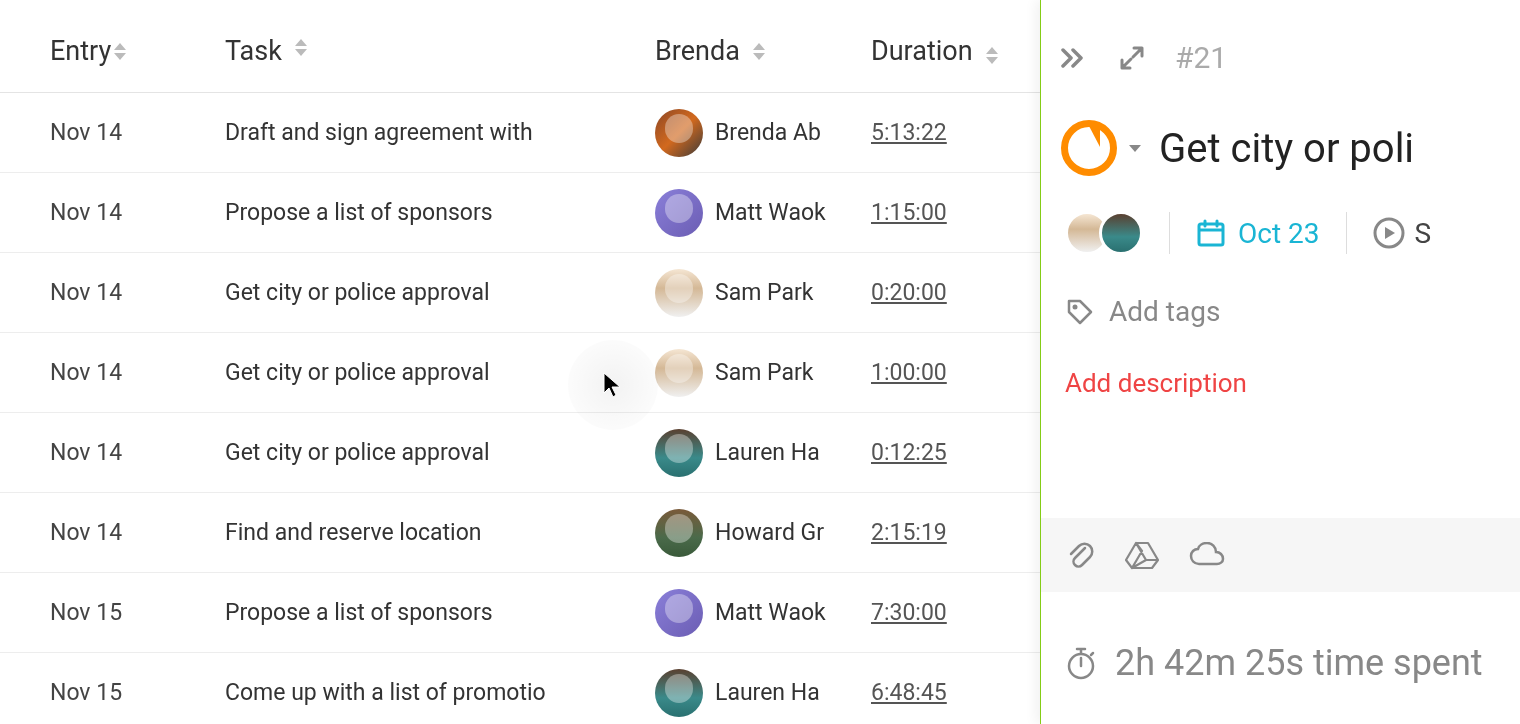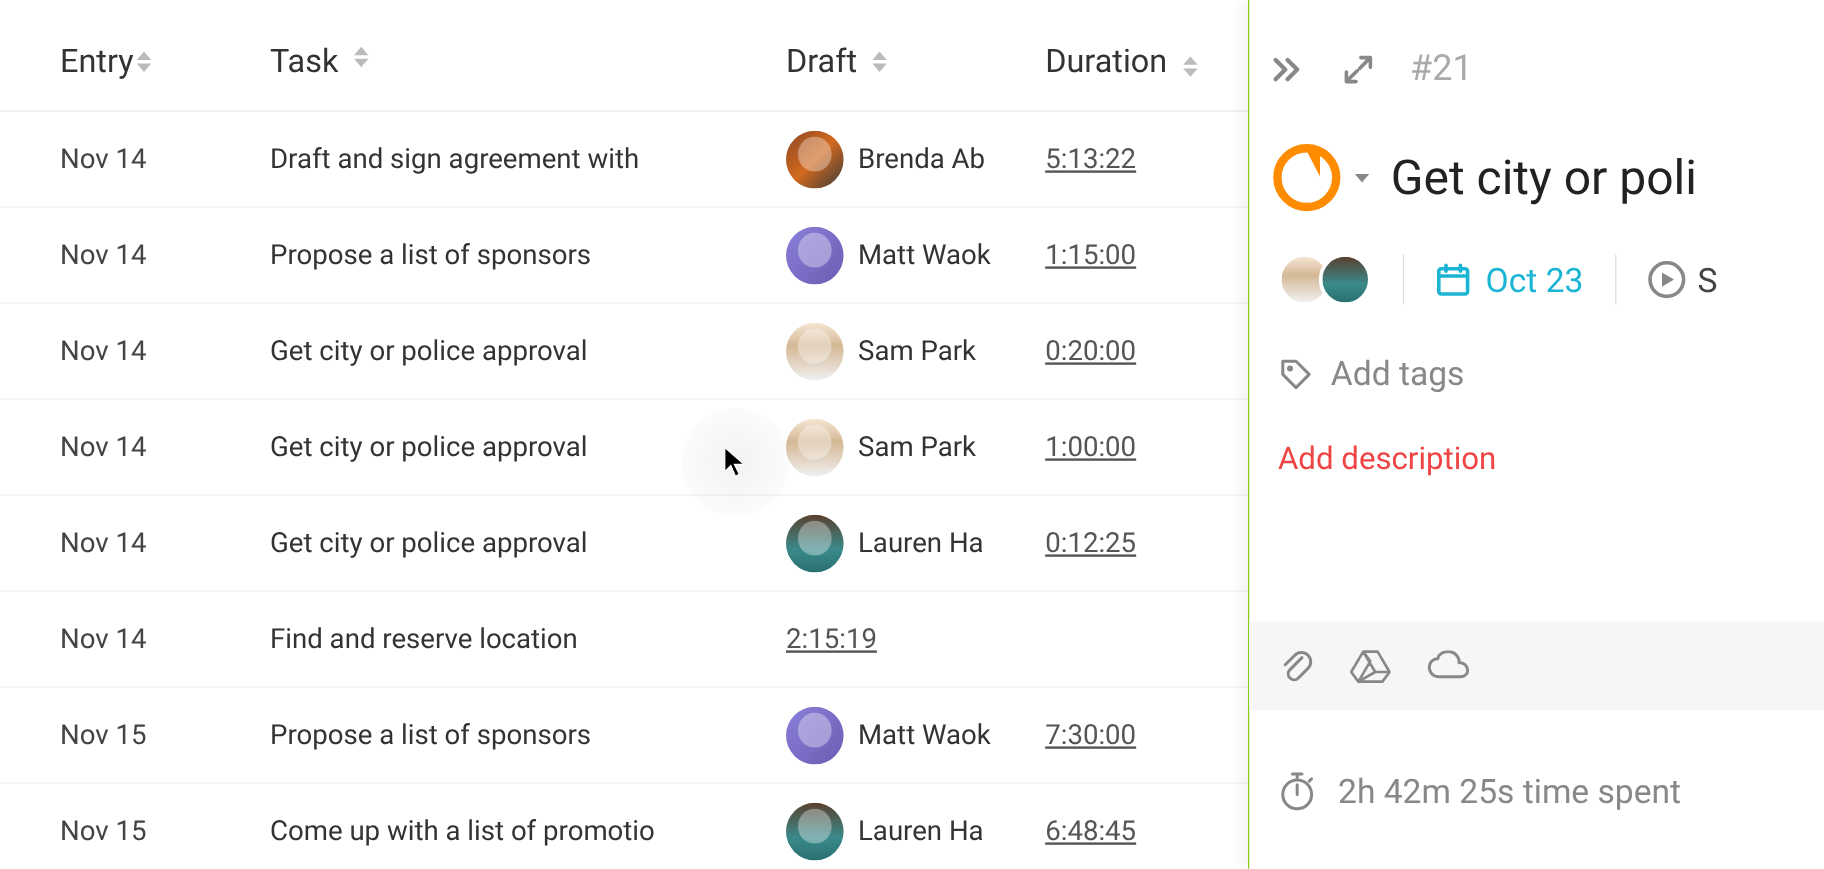--- a/index.html
+++ b/index.html
@@ -227,40 +227,40 @@
       padding: 22px 0 22px 24px;
       display: flex;
       gap: 30px;
       align-items: center;
     }
     .time-spent-row {
       display: flex;
       align-items: center;
       gap: 18px;
       padding: 50px 0 0 24px;
-      font-size: 28px;
+      font-size: 36px;
       color: #888;
     }
     svg { display: block; }
   </style>
 </head>
 <body>
 
 <div class="main">
   <div class="table-header">
     <div class="col-entry">
       <span>Entry</span>
       <span class="sort-icon"></span>
     </div>
     <div class="col-task">
       <span>Task</span>
       <span class="sort-icon"></span>
     </div>
     <div class="col-member">
-      <span>Draft</span>
+      <span>Brenda</span>
       <span class="sort-icon"></span>
     </div>
     <div class="col-duration">
       <span>Duration</span>
       <span class="sort-icon"></span>
     </div>
   </div>
   <div id="rows-container">
       <div class="table-row">
     <div class="td-entry">Nov 14</div>
@@ -303,20 +303,24 @@
     <div class="td-task">Get city or police approval</div>
     <div class="td-member">
       <span class="avatar avatar-lauren"></span>
       <span>Lauren Ha</span>
     </div>
     <div class="td-duration">0:12:25</div>
   </div>
       <div class="table-row">
     <div class="td-entry">Nov 14</div>
     <div class="td-task">Find and reserve location</div>
+    <div class="td-member">
+      <span class="avatar avatar-howard"></span>
+      <span>Howard Gr</span>
+    </div>
     <div class="td-duration">2:15:19</div>
   </div>
       <div class="table-row">
     <div class="td-entry">Nov 15</div>
     <div class="td-task">Propose a list of sponsors</div>
     <div class="td-member">
       <span class="avatar avatar-matt"></span>
       <span>Matt Waok</span>
     </div>
     <div class="td-duration">7:30:00</div>

